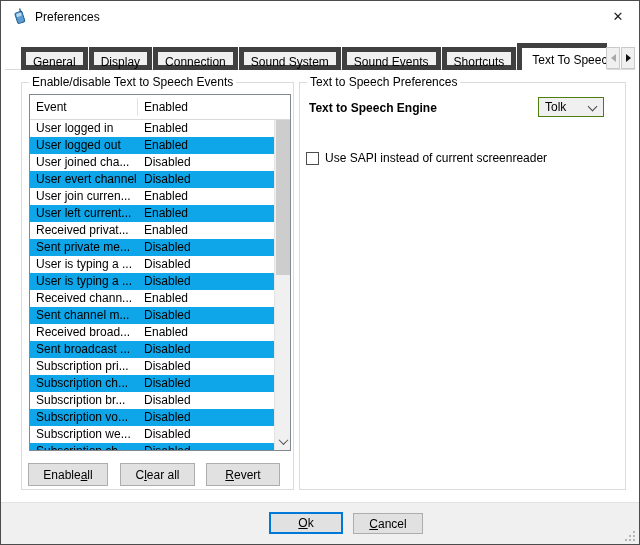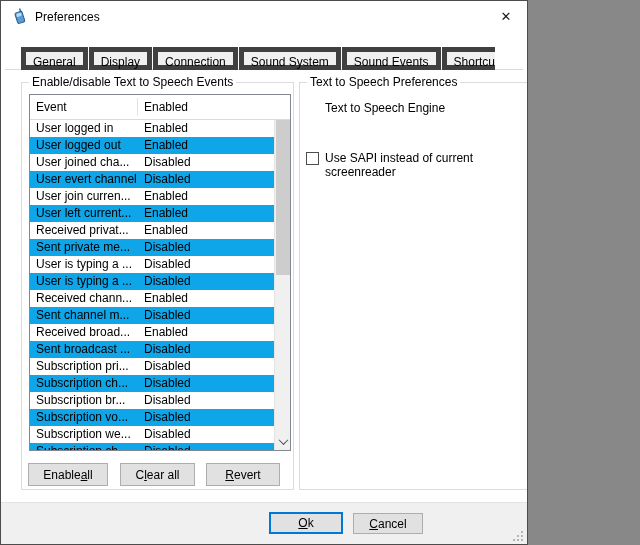--- a/index.html
+++ b/index.html
@@ -1,19 +1,19 @@
 <!DOCTYPE html>
 <html><head>
 <meta charset="utf-8">
 <style>
   * { box-sizing: border-box; margin: 0; padding: 0; }
   html,body { background:#888; }
   body { font-family:"Liberation Sans", sans-serif; }
   .window {
-    position:relative; width:528px; height:545px;
+    position:relative; width:640px; height:545px;
     background:#ffffff; border:1px solid #4c4c4c;
     font-size:12px; color:#000; overflow:hidden;
   }
   
   .titlebar { position:absolute; top:0; left:0; right:0; height:31px; background:#fff; }
   .app-icon { position:absolute; left:10px; top:7px; width:17px; height:17px; }
   .title-text { position:absolute; left:34px; top:9px; font-size:12px; color:#000; }
   .close-btn { position:absolute; right:0; top:0; width:42px; height:30px;
     display:flex; align-items:center; justify-content:center; font-size:13px; color:#1a1a1a; cursor:default; }
   
@@ -58,21 +58,21 @@
   .sb-thumb { position:absolute; left:1px; top:18px; width:14px; height:162px; background:#cdcdcd; }
   
   .pushbtn { position:absolute; background:#e1e1e1; border:1px solid #adadad;
     font-size:12px; display:flex; align-items:center; justify-content:center;
     font-family:"Liberation Sans", sans-serif; cursor:default; }
   .btn-enable { left:27px;  top:462px; width:80px; height:23px; }
   .btn-clear  { left:119px; top:462px; width:75px; height:23px; }
   .btn-revert { left:205px; top:462px; width:74px; height:23px; }
   u { text-decoration:underline; }
   
-  .engine-label { position:absolute; left:324px; top:100px; }
+  .engine-label { position:absolute; left:308px; top:100px;font-weight:bold; }
   .combobox { position:absolute; left:537px; top:96px; width:66px; height:20px;
     background:#f0f0f0; border:1px solid #4d7c0f; }
   .combo-value { position:absolute; left:6px; top:2px; }
   .combo-chev { position:absolute; right:7px; top:5px; width:7px; height:7px;
     border-left:1.5px solid #444; border-top:1.5px solid #444; transform:rotate(225deg); }
   .checkbox { position:absolute; left:305px; top:151px; width:13px; height:13px;
     background:#fff; border:1px solid #4d4d4d; }
   .checkbox-label { position:absolute; left:324px; top:150px; }
   
   .footer { position:absolute; left:0; right:0; top:501px; bottom:0;

